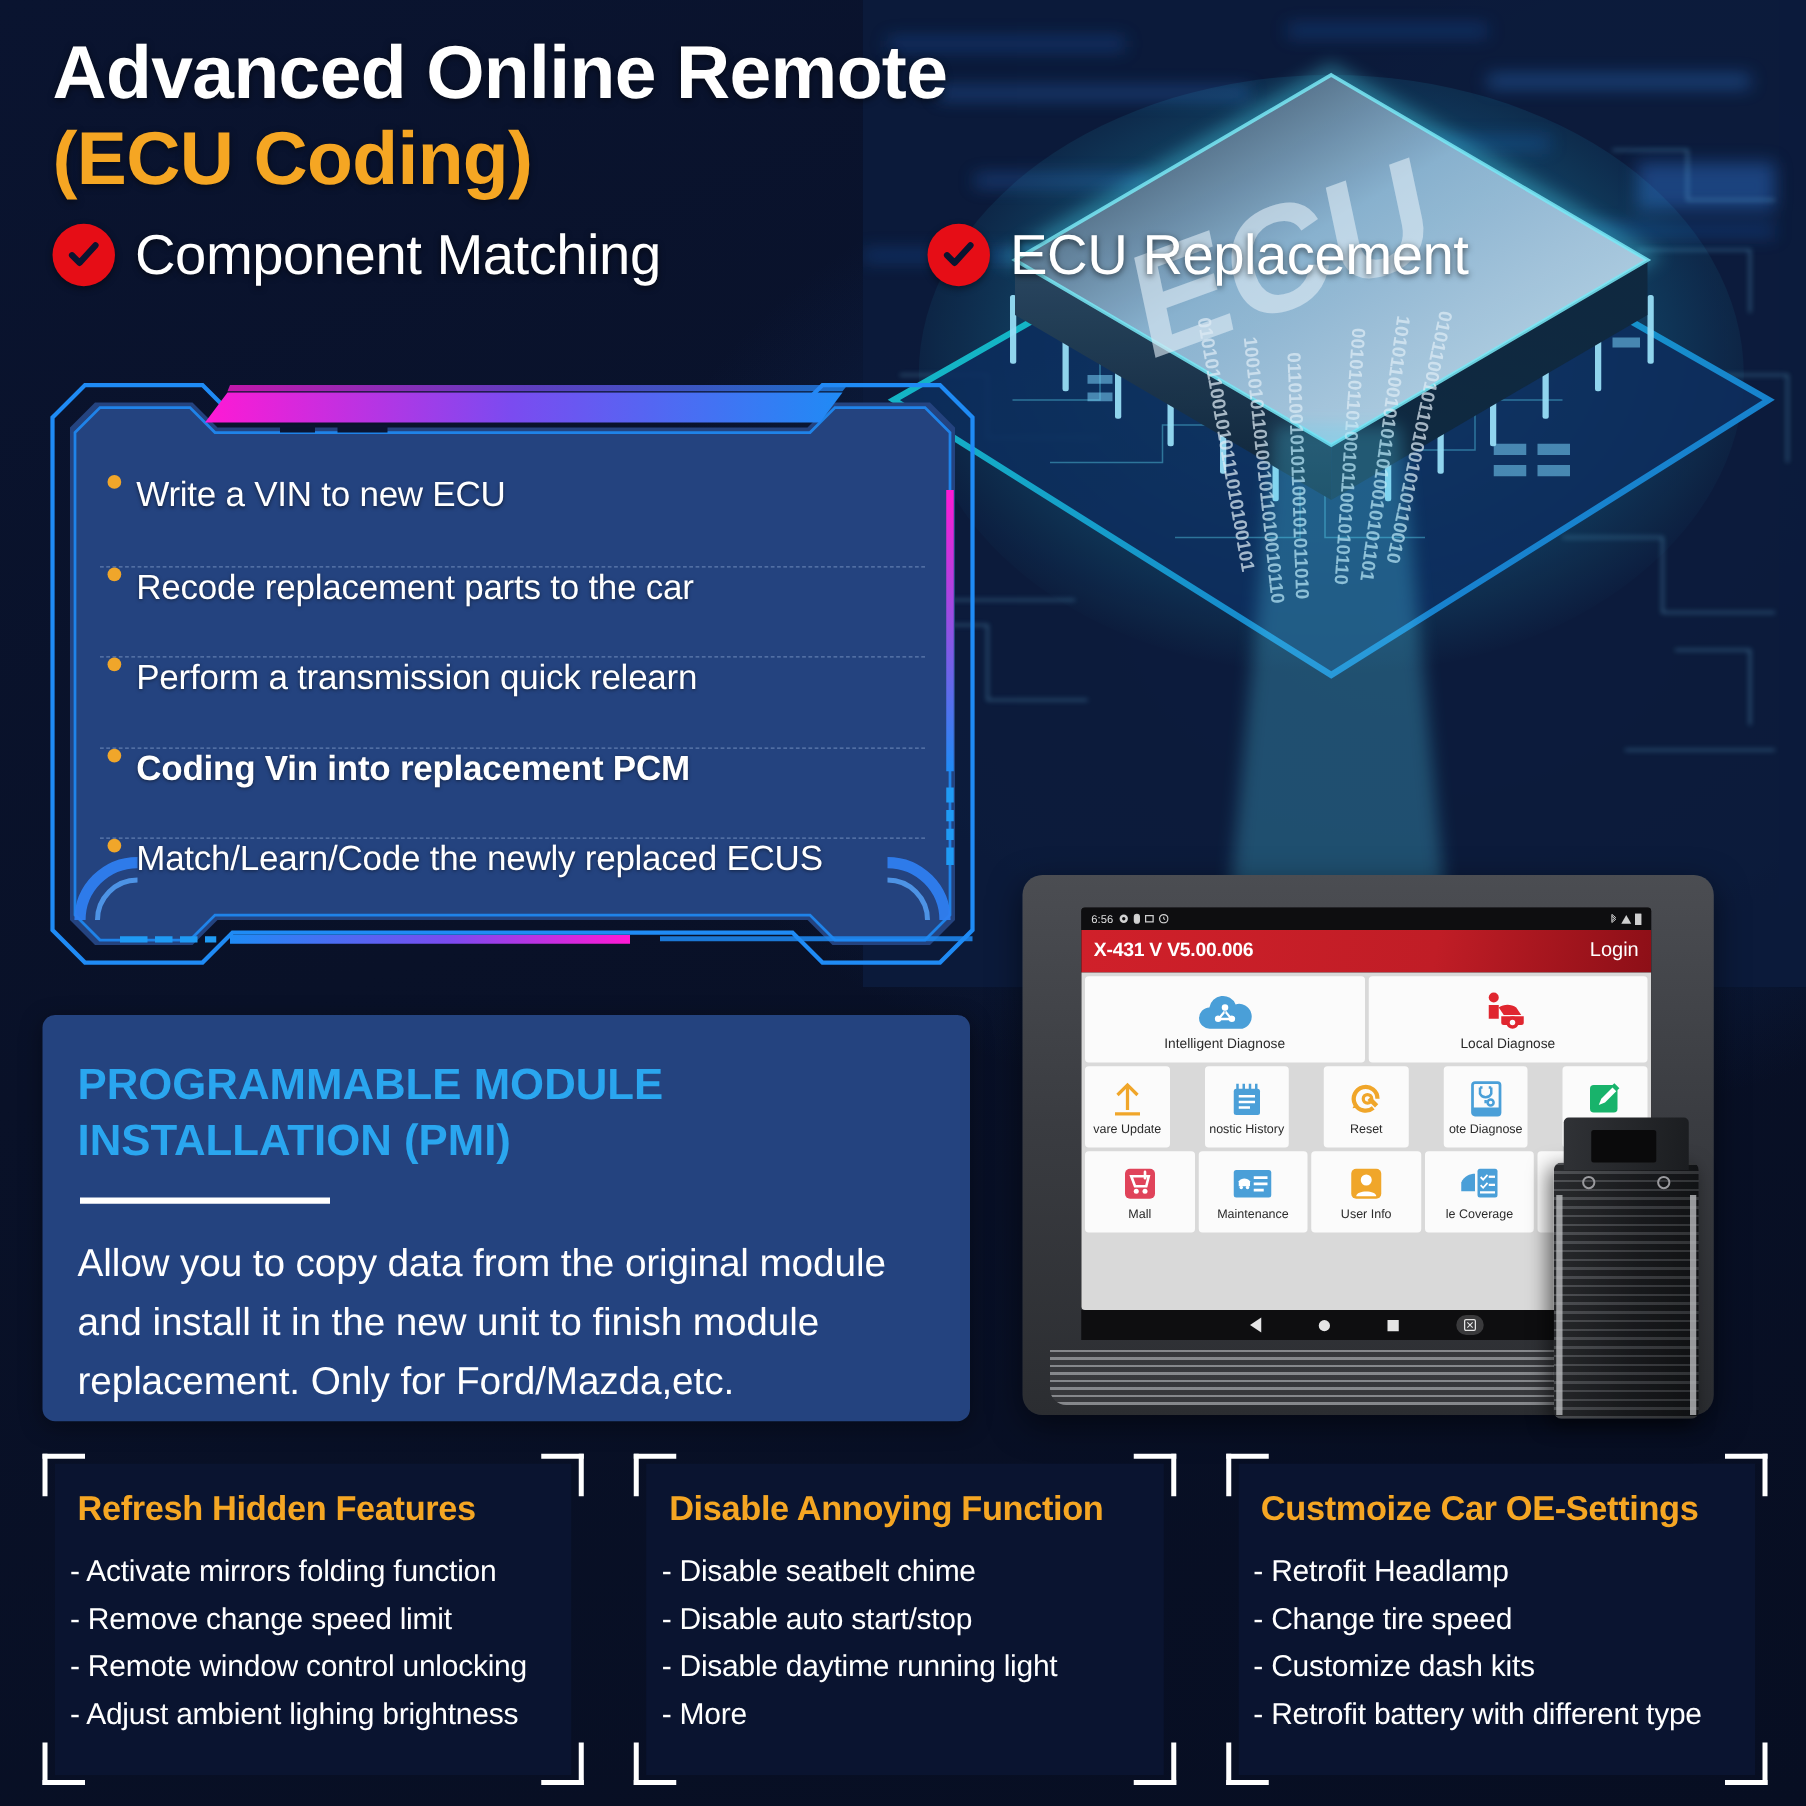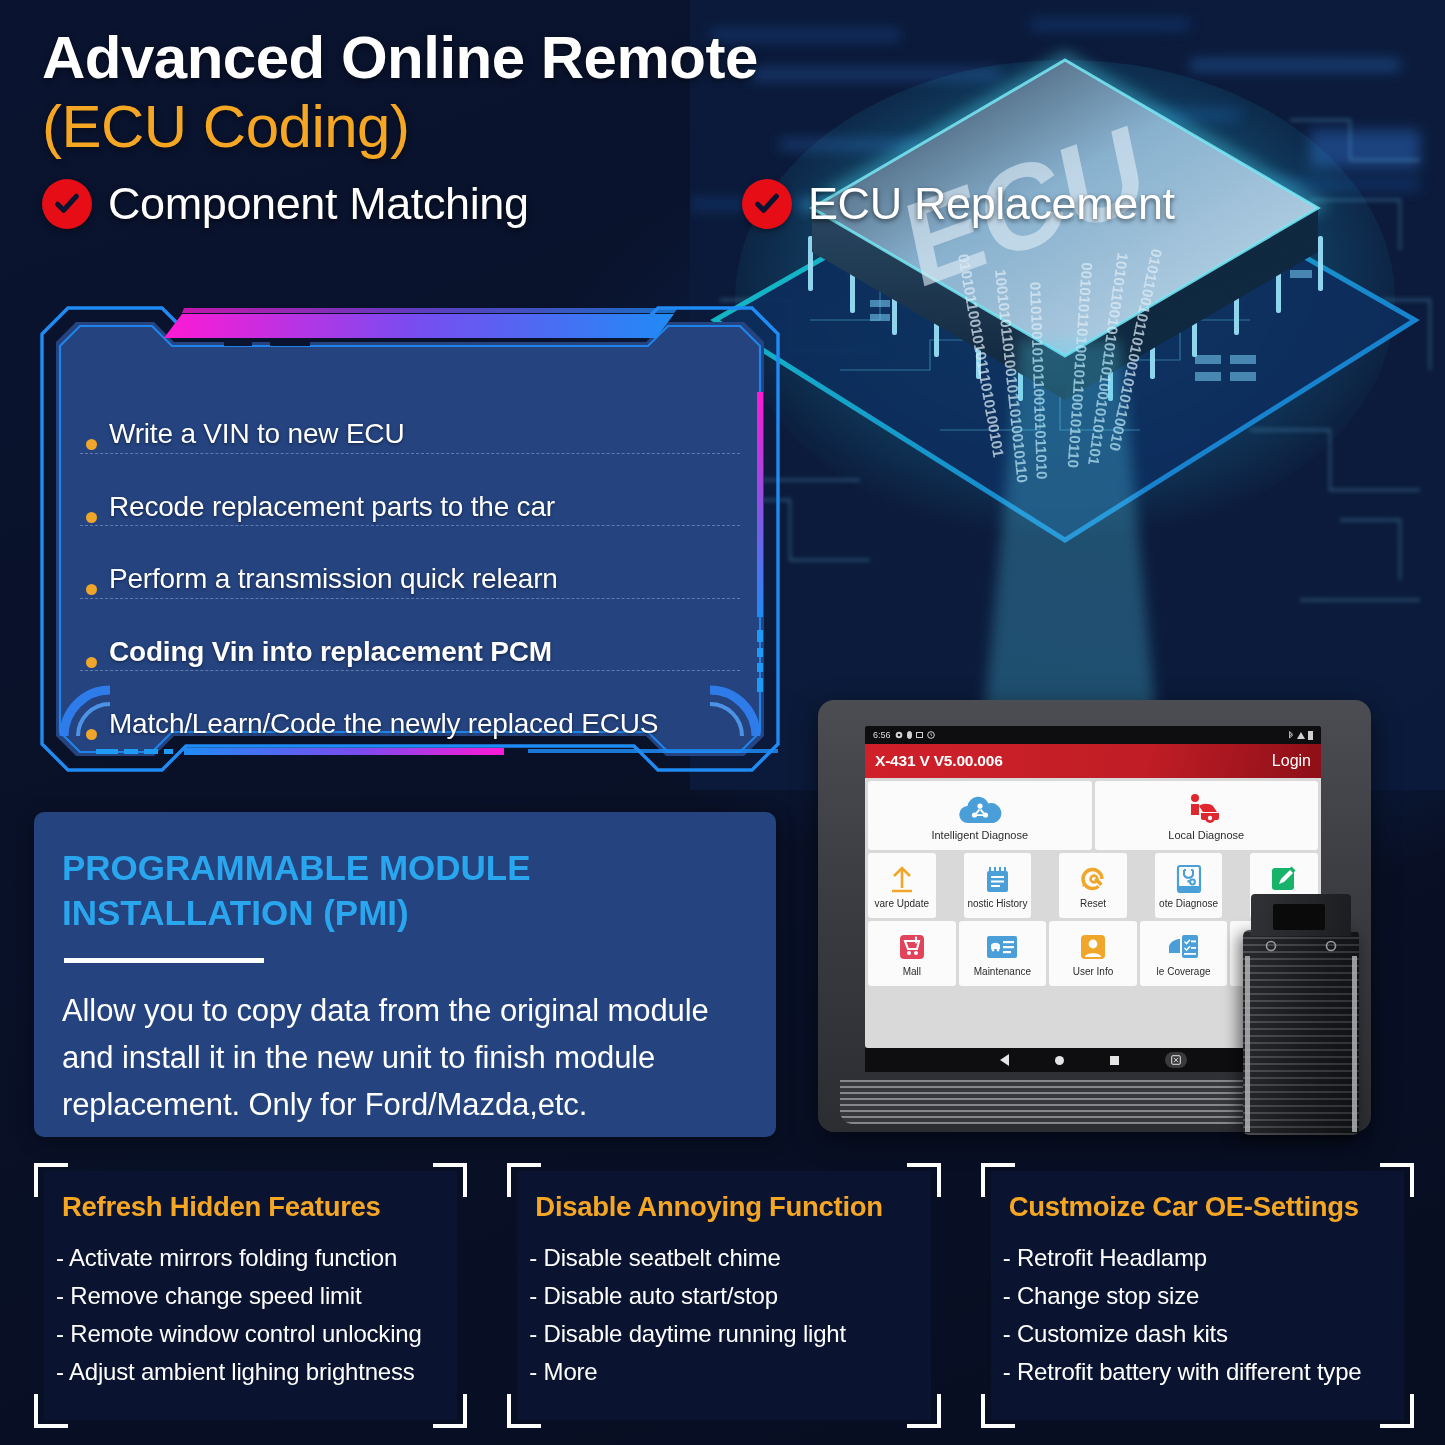--- a/index.html
+++ b/index.html
@@ -25,21 +25,21 @@
     overflow: hidden; opacity: .95;
   }
 
   
   .header { position: absolute; left: 0; top: 0; width: 1445px; padding: 26px 0 0 42px; }
   .title-1 {
     font-size: 60px; font-weight: bold; color: #ffffff; letter-spacing: -0.5px;
     line-height: 1.05; text-shadow: 0 2px 6px rgba(0,0,0,.55);
   }
   .title-2 {
-    font-size: 60px; font-weight: normal; color: #f5a623; letter-spacing: -0.5px;
+    font-size: 60px; font-weight: bold; color: #f5a623; letter-spacing: -0.5px;
     line-height: 1.12; margin-top: 4px; text-shadow: 0 2px 6px rgba(0,0,0,.5);
   }
   .subrow { display: flex; align-items: center; margin-top: 18px; }
   .sub-item { display: flex; align-items: center; }
   .sub-item.first { width: 700px; }
   .check-icon {
     width: 50px; height: 50px; border-radius: 50%; background: #e60d16;
     display: flex; align-items: center; justify-content: center; flex: 0 0 auto;
     box-shadow: 0 2px 6px rgba(0,0,0,.45);
   }
@@ -49,21 +49,21 @@
     letter-spacing: -0.4px; text-shadow: 0 2px 5px rgba(0,0,0,.6);
   }
 
   
   .feature-panel { position: absolute; left: 34px; top: 300px; width: 752px; height: 478px; }
   .feature-panel svg.frame { position: absolute; left: 0; top: 0; }
   .feature-list {
     position: absolute; left: 46px; top: 80px; width: 660px; height: 360px;
     display: flex; flex-direction: column; justify-content: space-between;
   }
-  .feat-row { position: relative; height: 70px; display: flex; align-items: flex-end; }
+  .feat-row { position: relative; height: 70px; display: flex; align-items: flex-start; }
   .feat-row + .feat-row { border-top: 1px dashed rgba(170,195,235,.45); }
   .feat-bullet {
     width: 11px; height: 11px; border-radius: 50%; background: #f0a62a;
     flex: 0 0 auto; margin-right: 12px; margin-left: 6px;
   }
   .feat-text {
     font-size: 28px; color: #ffffff; letter-spacing: -0.2px;
     text-shadow: 0 1px 3px rgba(0,0,0,.5);
   }
   .feat-text.bold { font-weight: bold; }
@@ -670,20 +670,20 @@
 
     <div class="bbox">
       <div class="bbox-inner"></div>
       <span class="corner c-tl"></span>
       <span class="corner c-tr"></span>
       <span class="corner c-bl"></span>
       <span class="corner c-br"></span>
       <div class="bbox-title">Custmoize Car OE-Settings</div>
       <ul class="bbox-list">
         <li>- Retrofit Headlamp</li>
-        <li>- Change stop size</li>
+        <li>- Change tire speed</li>
         <li>- Customize dash kits</li>
         <li>- Retrofit battery with different type</li>
       </ul>
     </div>
   </div>
 
 </div>
 
 </body></html>

